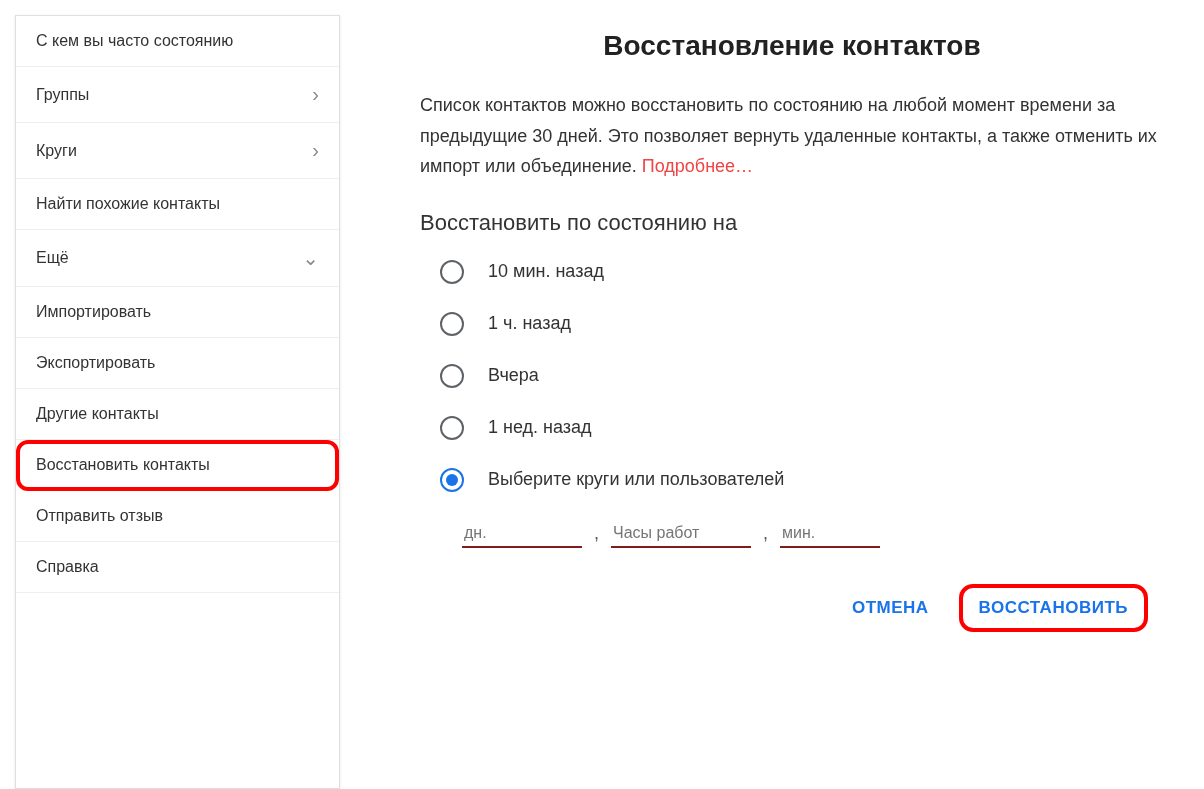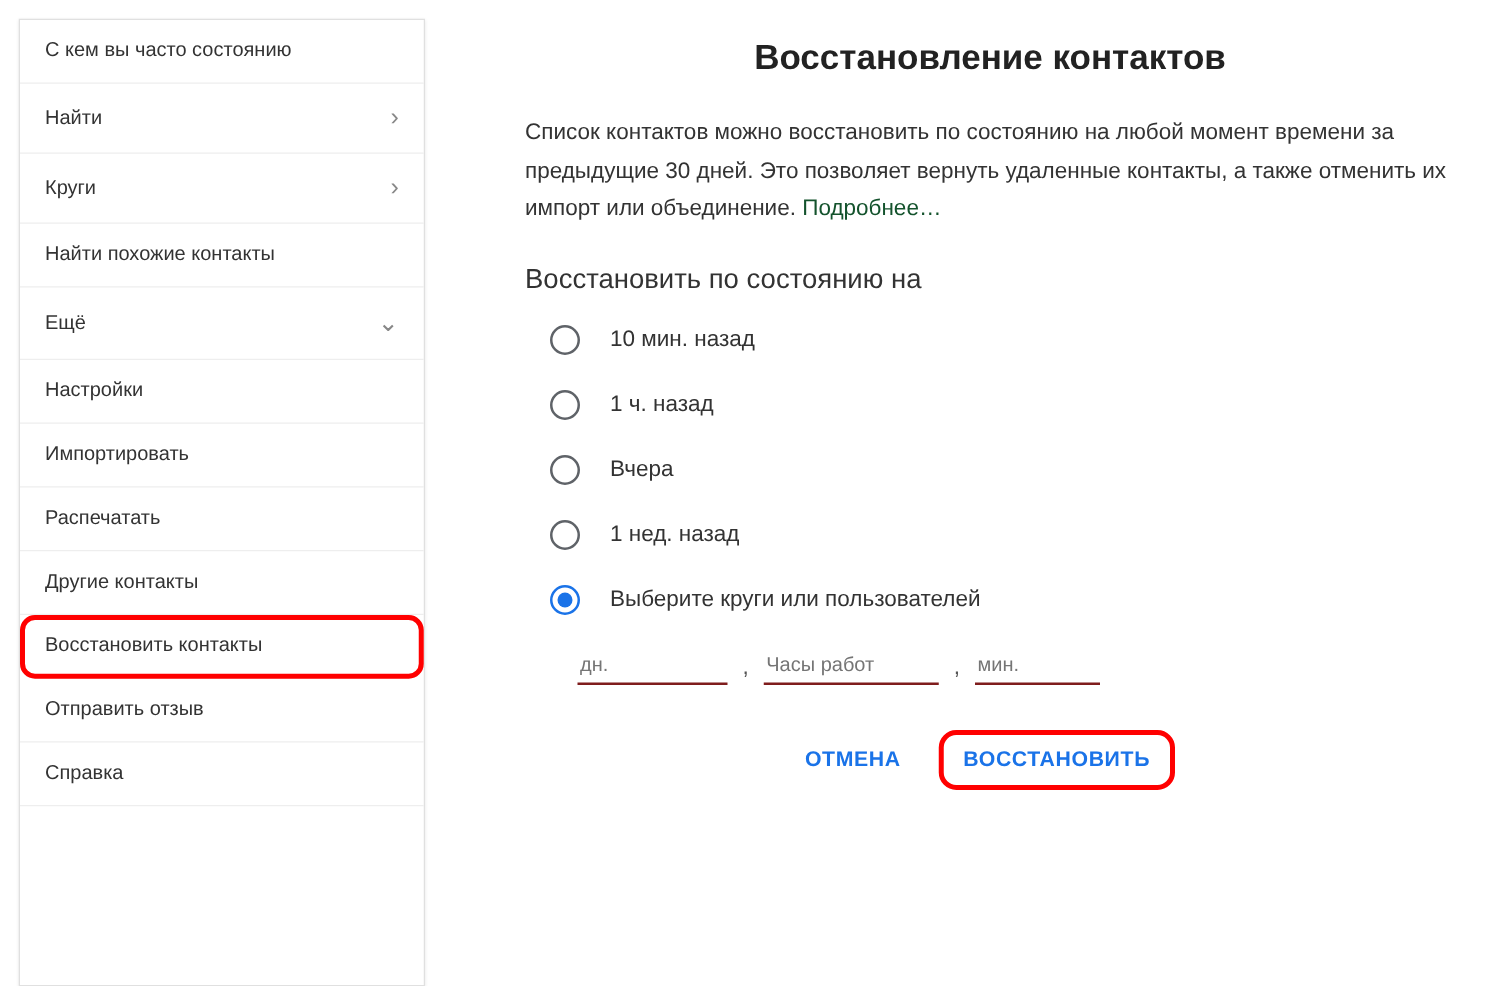--- a/index.html
+++ b/index.html
@@ -56,21 +56,21 @@
       margin-bottom: 28px;
       text-align: center;
     }
     .description {
       font-size: 18px;
       color: #333;
       line-height: 1.7;
       margin-bottom: 28px;
     }
     .description .link {
-      color: #14532d;
+      color: #ef4444;
       text-decoration: none;
     }
     .subheading {
       font-size: 22px;
       color: #333;
       margin-bottom: 24px;
     }
     .radio-group {
       padding-left: 20px;
     }
@@ -121,21 +121,21 @@
       padding: 4px 2px;
       background: transparent;
       outline: none;
     }
     .in-days { width: 120px; }
     .in-hours { width: 140px; }
     .in-mins { width: 100px; }
     .comma { color: #555; font-size: 18px; }
     .actions {
       display: flex;
-      justify-content: center;
+      justify-content: flex-end;
       gap: 18px;
       margin-top: 40px;
       padding-right: 20px;
     }
     .btn {
       font-size: 17px;
       font-weight: bold;
       padding: 10px 16px;
       border: none;
       background: transparent;
@@ -152,42 +152,39 @@
     }
   </style>
 </head>
 <body>
 
 <div class="sidebar">
   <div class="sidebar-item">
     <span>С кем вы часто состоянию</span>
   </div>
   <div class="sidebar-item">
-    <span>Найти</span>
+    <span>Группы</span>
     <span class="chevron">›</span>
   </div>
   <div class="sidebar-item">
     <span>Круги</span>
     <span class="chevron">›</span>
   </div>
   <div class="sidebar-item">
     <span>Найти похожие контакты</span>
   </div>
   <div class="sidebar-item">
     <span>Ещё</span>
     <span class="chevron">⌄</span>
   </div>
   <div class="sidebar-item">
-    <span>Настройки</span>
-  </div>
-  <div class="sidebar-item">
     <span>Импортировать</span>
   </div>
   <div class="sidebar-item">
-    <span>Распечатать</span>
+    <span>Экспортировать</span>
   </div>
   <div class="sidebar-item">
     <span>Другие контакты</span>
   </div>
   <div class="sidebar-item highlighted">
     <span>Восстановить контакты</span>
   </div>
   <div class="sidebar-item">
     <span>Отправить отзыв</span>
   </div>

